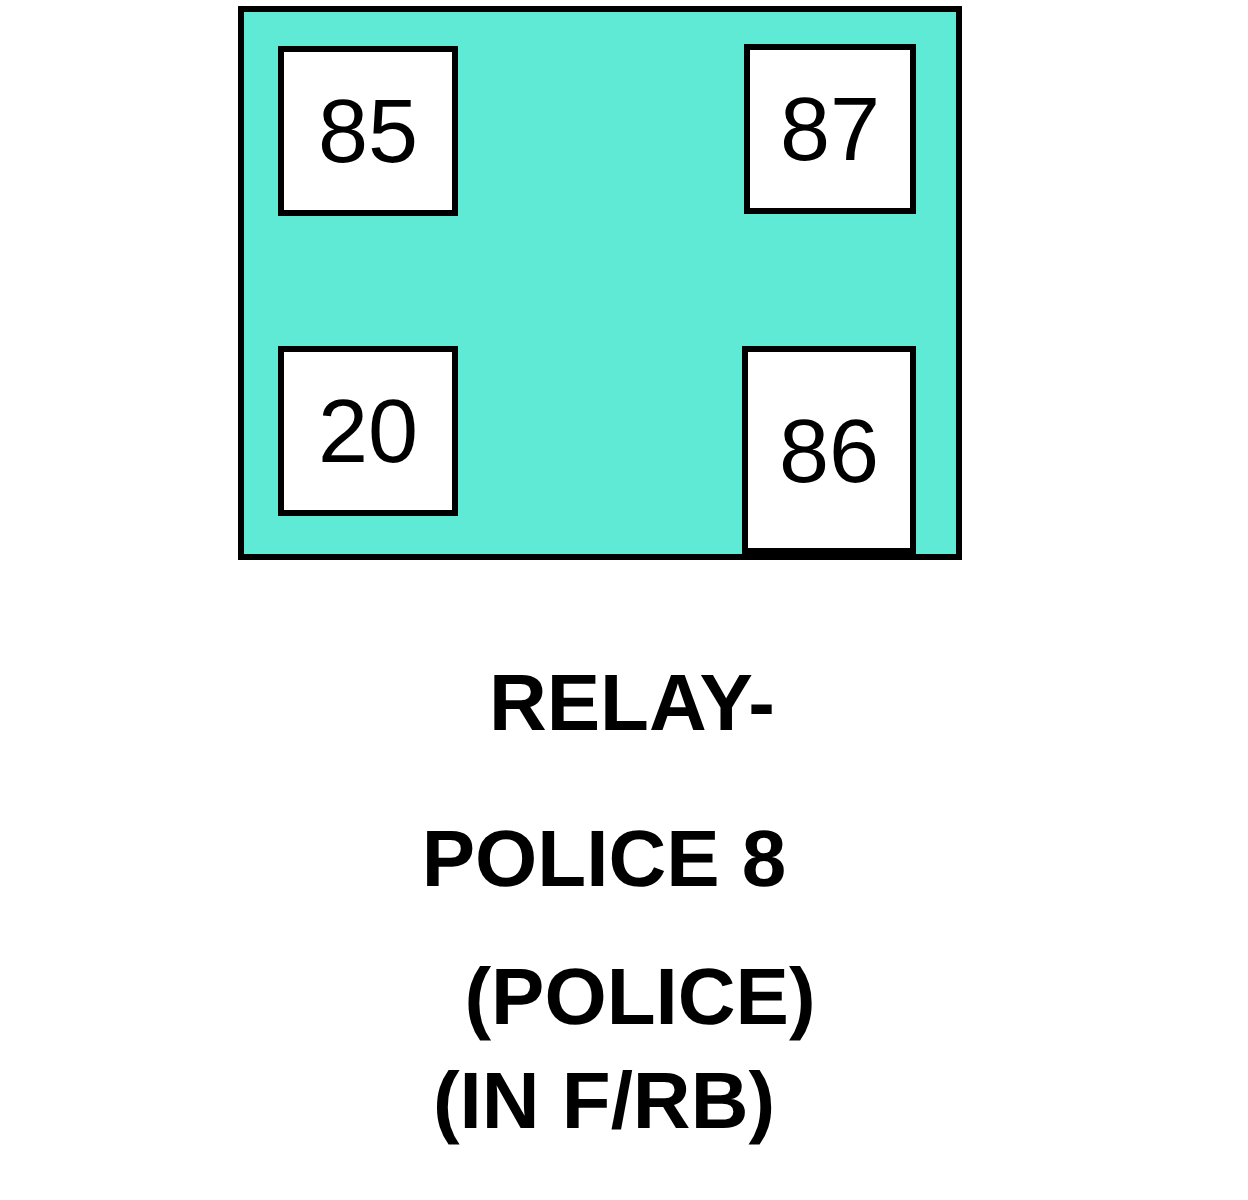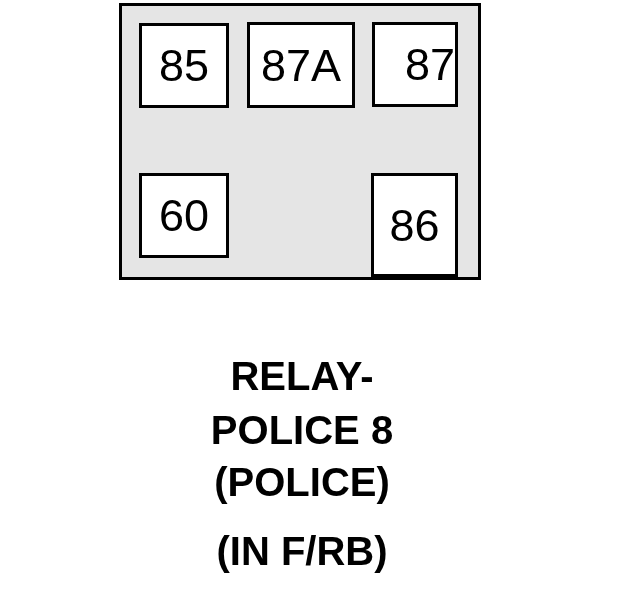--- a/index.html
+++ b/index.html
@@ -22,80 +22,77 @@
   }
   
   .relay-body {
     position: absolute;
     left: 119px;
     top: 3px;
     width: 362px;
     height: 277px;
     border: 3px solid #000000;
     box-sizing: border-box;
-    background: #e5e5e5;
+    background: #5eead4;
   }
   
   .pin {
     position: absolute;
     border: 3px solid #000000;
     box-sizing: border-box;
     display: flex;
     align-items: center;
     justify-content: center;
     background: #ffffff;
   }
   .pin-label {
     font-size: 45px;
     font-weight: normal;
     line-height: 1;
     white-space: nowrap;
   }
   .pin-85  { left: 17px;  top: 17px;  width: 90px;  height: 85px; }
   .pin-87a { left: 125px; top: 16px;  width: 108px; height: 86px; }
-  .pin-87  { left: 250px; top: 16px;  width: 86px;  height: 85px; justify-content: flex-end; }
+  .pin-87  { left: 250px; top: 16px;  width: 86px;  height: 85px; }
   .pin-30  { left: 17px;  top: 167px; width: 90px;  height: 85px; }
   .pin-86  { left: 249px; top: 167px; width: 87px;  height: 104px; }
   
   .caption-line {
     position: absolute;
     left: 0;
     width: 604px;
     text-align: center;
     font-size: 40px;
     font-weight: bold;
     line-height: 40px;
     white-space: pre;
   }
-  .caption-line-1 { top: 356px; }
+  .caption-line-1 { top: 332px; margin-left: 14px; }
   .caption-line-2 { top: 410px; }
-  .caption-line-3 { top: 462px; }
+  .caption-line-3 { top: 479px; margin-left: 18px; }
   .caption-line-4 { top: 531px; }
 </style>
 </head>
 <body>
 
 <div class="figure">
 
   <div class="relay-body">
 
     <div class="pin pin-85">
       <span class="pin-label">85</span>
     </div>
 
-    <div class="pin pin-87a">
-      <span class="pin-label">87A</span>
-    </div>
 
     <div class="pin pin-87">
       <span class="pin-label">87</span>
     </div>
 
     <div class="pin pin-30">
-      <span class="pin-label">60</span>
+      <span class="pin-label">20</span>
     </div>
 
     <div class="pin pin-86">
       <span class="pin-label">86</span>
     </div>
 
   </div>
 
   <div class="caption">
     <div class="caption-line caption-line-1">RELAY-</div>

